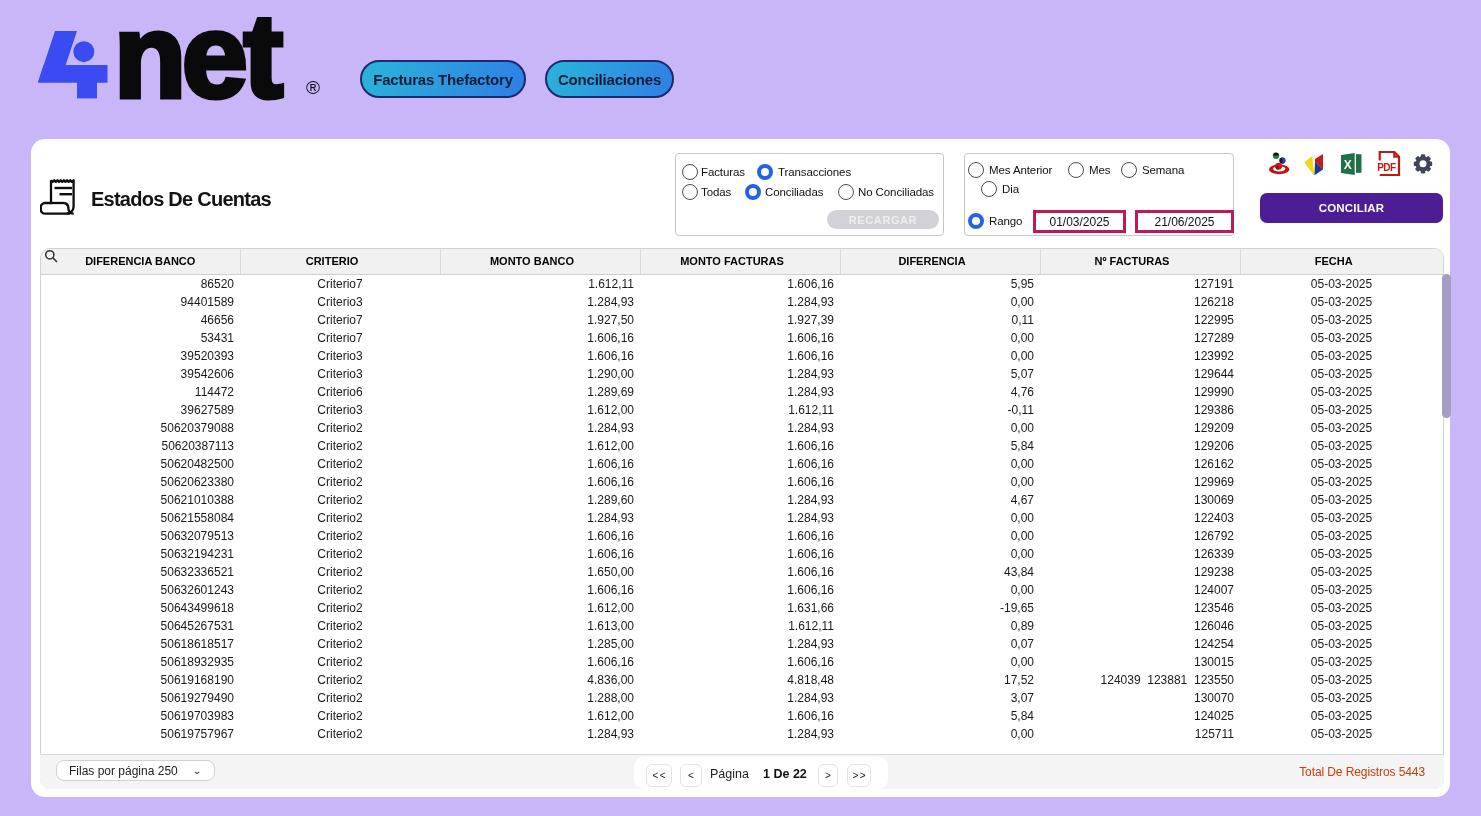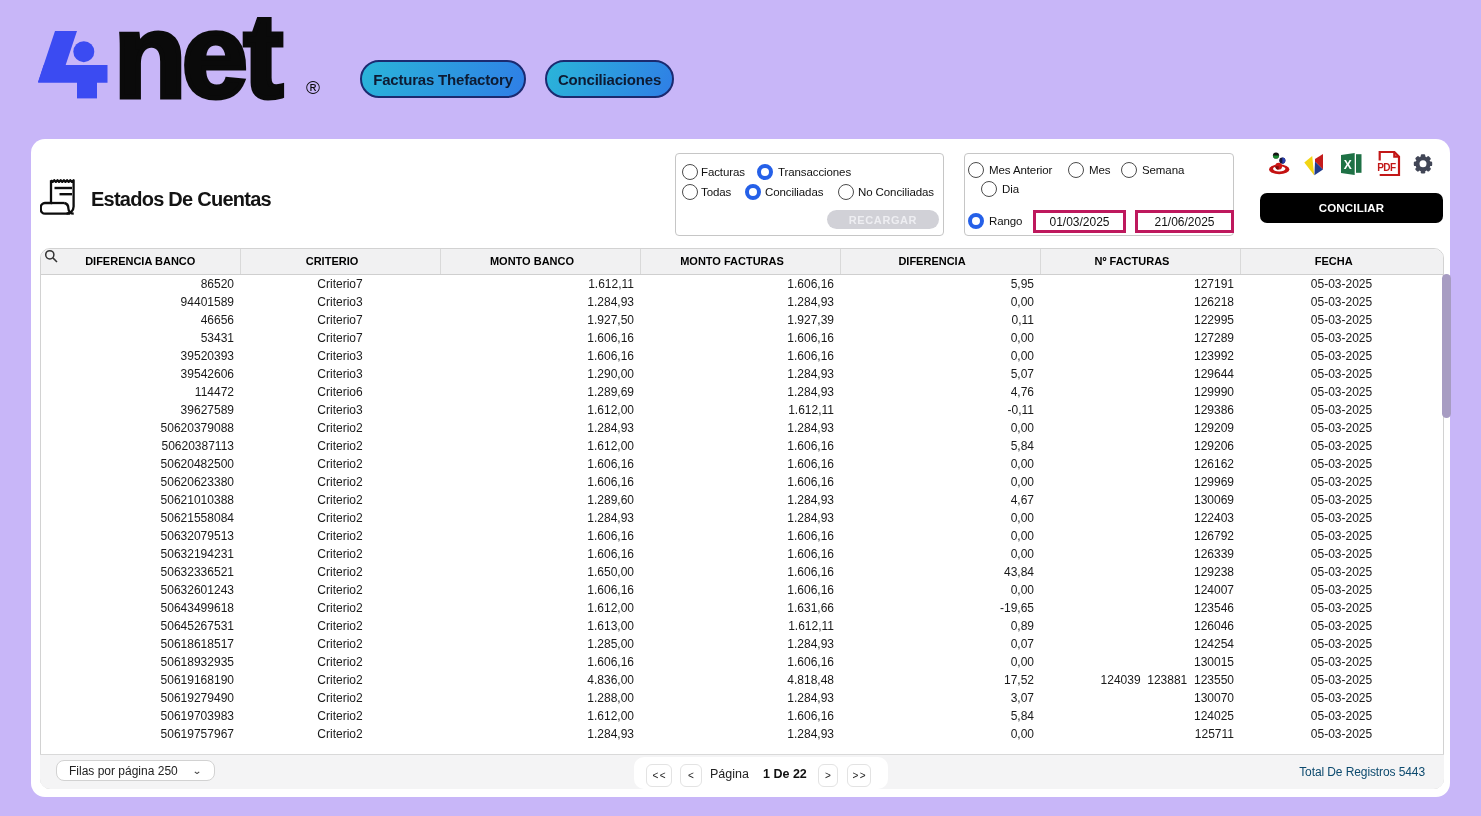--- a/index.html
+++ b/index.html
@@ -34,21 +34,21 @@
 #recargar { position:absolute; left:151px; top:56px; width:112px; height:19px;
   background:#d1d1d7; color:#eeeef2; border-radius:12px; font-weight:bold; font-size:11px;
   display:flex; align-items:center; justify-content:center; letter-spacing:0.6px; }
 
 .dateinput { position:absolute; top:56px; height:23px; border:3px solid #be185d; background:#fff;
   font-size:12px; color:#111; display:flex; align-items:center; justify-content:center; }
 
 #icons { position:absolute; left:1230px; top:12px; }
 
 #conciliar { position:absolute; left:1229px; top:54px; width:183px; height:30px;
-  background:#000000; color:#fff; font-weight:bold; font-size:11.5px; border-radius:7px;
+  background:#4c1d95; color:#fff; font-weight:bold; font-size:11.5px; border-radius:7px;
   display:flex; align-items:center; justify-content:center; letter-spacing:0.2px; }
 
 #tablewrap { position:absolute; left:9px; top:109px; width:1404px; height:541px;
   border:1px solid #d2d2d2; border-radius:10px; background:#fff; overflow:hidden; }
 table { border-collapse:collapse; table-layout:fixed; width:1402px; font-size:12px; color:#191919; }
 thead td { background:#f1f1f2; font-weight:bold; font-size:11px; color:#000;
   height:25px; text-align:center; border-right:1px solid #d9d9d9; border-bottom:1px solid #cfcfcf; }
 thead td:last-child { border-right:none; }
 thead td + td { padding-right:16px; }
 tbody td { height:18px; padding:2px 6px 0 6px; white-space:nowrap; overflow:hidden; }
@@ -60,21 +60,21 @@
   background:#f4f4f5; border-top:1px solid #d9d9d9; border-radius:0 0 10px 10px; }
 #filas { position:absolute; left:16px; top:5px; width:159px; height:21px; background:#fff;
   border:1px solid #d2d2d2; border-radius:8px; font-size:12px; color:#222;
   display:flex; align-items:center; padding:0 12px; }
 #filas .chev { margin-left:auto; font-size:12px; color:#444; transform:scaleY(0.8); }
 #pagewrap { position:absolute; left:594px; top:2px; width:254px; height:32px; background:#fff; border-radius:10px; }
 .pbtn { position:absolute; top:7px; height:23px; background:#fff; border:1px solid #e3e3e3; border-radius:6px;
   font-size:10px; color:#222; display:flex; align-items:center; justify-content:center; letter-spacing:1.5px; text-indent:1.5px; }
 #pagewrap .t1 { position:absolute; left:76px; top:10px; font-size:12.5px; color:#222; }
 #pagewrap .t2 { position:absolute; left:129px; top:10px; font-size:12.5px; font-weight:bold; color:#111; }
-#total { position:absolute; right:19px; top:10px; font-size:12px; letter-spacing:-0.1px; color:#0c4a6e; }
+#total { position:absolute; right:19px; top:10px; font-size:12px; letter-spacing:-0.1px; color:#c2410c; }
 
 #sthumb { position:absolute; left:1411px; top:135px; width:9px; height:144px; background:#a79cc2; border-radius:4.5px; }
 </style>
 </head>
 <body>
 
 <svg id="logo" width="360" height="120" viewBox="0 0 360 120">
   <g fill="#3b4bf2">
     <path d="M 55 31 L 77 31 L 60 82 L 38 82 Z"></path>
     <path d="M 43.7 65 L 107.5 65 L 107.5 82.7 L 38 82.7 Z"></path>

